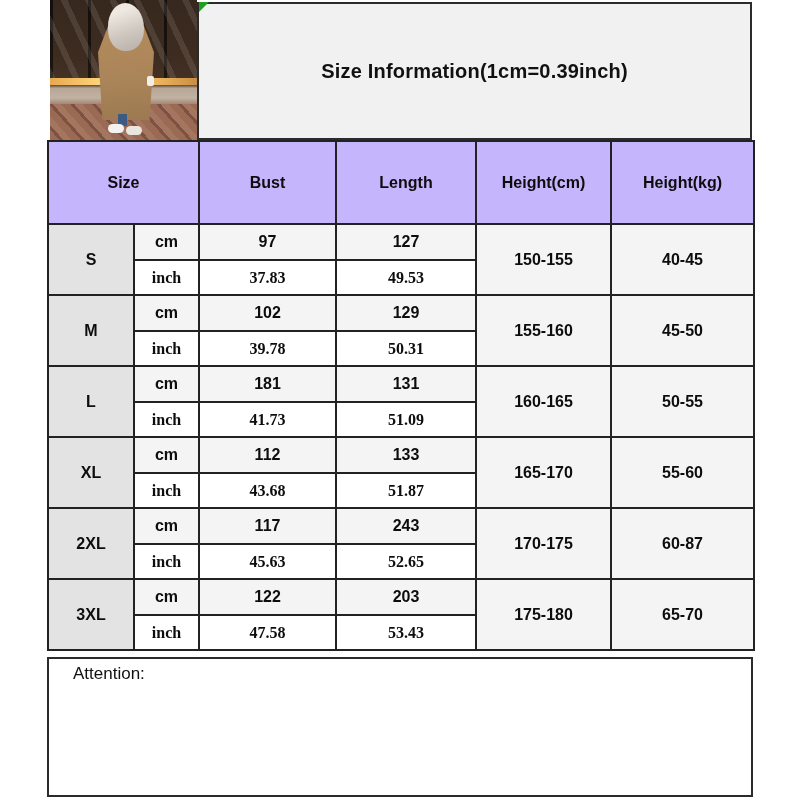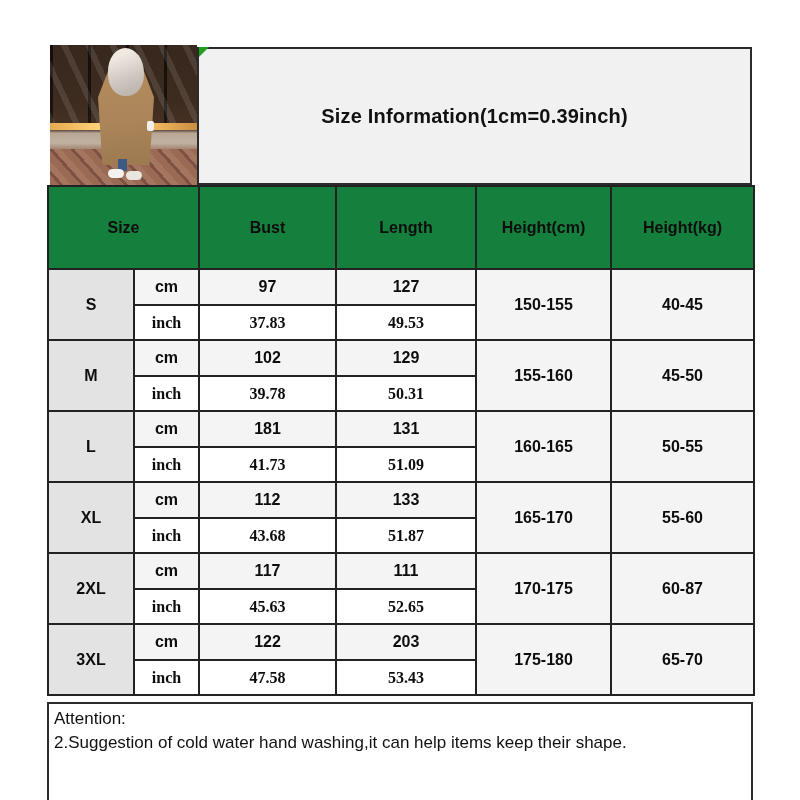--- a/index.html
+++ b/index.html
@@ -1,17 +1,17 @@
 <!DOCTYPE html>
 <html><head>
 <meta charset="utf-8">
 <style>
   html,body{margin:0;padding:0;background:#ffffff;}
   body{width:800px;height:800px;position:relative;font-family:"Liberation Sans",sans-serif;color:#111;}
-  .stage{position:absolute;inset:0;background:#fff;overflow:hidden;margin-top:45px;}
+  .stage{position:absolute;inset:0;background:#fff;overflow:hidden;}
 
   
   .photo{position:absolute;left:50px;top:0;width:147px;height:140px;overflow:hidden;
          background:linear-gradient(180deg,#241b15 0%,#2e2119 40%,#3a2a20 58%,#3a2a20 60%,#b9a695 63%,#c0b2a2 70%,#8d5f4d 78%,#8d5f4d 100%);}
   .photo .glass{position:absolute;left:0;top:0;width:100%;height:58%;
       background:repeating-linear-gradient(65deg,rgba(255,255,255,0.10) 0 6px,rgba(0,0,0,0) 6px 22px),
                  repeating-linear-gradient(90deg,rgba(0,0,0,0.45) 0 3px,rgba(90,63,44,0.35) 3px 38px);}
   .photo .ledge{position:absolute;left:0;top:56%;width:100%;height:7px;
       background:linear-gradient(90deg,#e8a94f,#ffd57a 35%,#f3b95f 70%,#c98e42);}
   .photo .bricks{position:absolute;left:0;top:74%;width:100%;height:26%;
@@ -33,28 +33,28 @@
   .corner-tri{position:absolute;left:199px;top:2px;width:0;height:0;
       border-top:10px solid #1f9e1f;border-right:10px solid transparent;}
 
   
   table.size-table{position:absolute;left:47px;top:140px;width:706px;border-collapse:collapse;table-layout:fixed;}
   .size-table td,.size-table th{border:2px solid #222;padding:0;text-align:center;vertical-align:middle;
       font-size:16px;font-weight:700;color:#0d0d0d;overflow:hidden;}
   .size-table tr.hdr{height:83px;}
   .size-table tr.sub-cm{height:36px;}
   .size-table tr.sub-inch{height:35px;}
-  .bg-hdr{background:#15803d;}
+  .bg-hdr{background:#c4b5fd;}
   .bg-size{background:#e3e3e3;}
   .bg-lite{background:#f4f4f4;}
   .bg-white{background:#ffffff;font-family:Liberation Serif, serif;}
 
   
   .attention{position:absolute;left:47px;top:657px;width:706px;height:140px;box-sizing:border-box;
-      border:2px solid #2b2b2b;background:#fff;padding:3px 5px;font-size:17px;line-height:24px;font-weight:400;}
+      border:2px solid #2b2b2b;background:#fff;padding:3px 24px;font-size:17px;line-height:24px;font-weight:400;}
 </style>
 </head>
 <body>
 
 <div class="stage">
 
   <div class="photo">
     <div class="glass"></div>
     <div class="ledge"></div>
     <div class="bricks"></div>
@@ -142,21 +142,21 @@
     <tr class="sub-inch">
       <td class="bg-white">inch</td>
       <td class="bg-white">43.68</td>
       <td class="bg-white">51.87</td>
     </tr>
 
     <tr class="sub-cm">
       <td rowspan="2" class="bg-size">2XL</td>
       <td class="bg-lite">cm</td>
       <td class="bg-lite">117</td>
-      <td class="bg-lite">111</td>
+      <td class="bg-lite">243</td>
       <td rowspan="2" class="bg-lite">170-175</td>
       <td rowspan="2" class="bg-lite">60-87</td>
     </tr>
     <tr class="sub-inch">
       <td class="bg-white">inch</td>
       <td class="bg-white">45.63</td>
       <td class="bg-white">52.65</td>
     </tr>
 
     <tr class="sub-cm">
@@ -170,16 +170,15 @@
     <tr class="sub-inch">
       <td class="bg-white">inch</td>
       <td class="bg-white">47.58</td>
       <td class="bg-white">53.43</td>
     </tr>
   </tbody>
     </table>
 
   <div class="attention">
     <div>Attention:</div>
-    <div>2.Suggestion of cold water hand washing,it can help items keep their shape.</div>
   </div>
 
 </div>
 
 </body></html>

